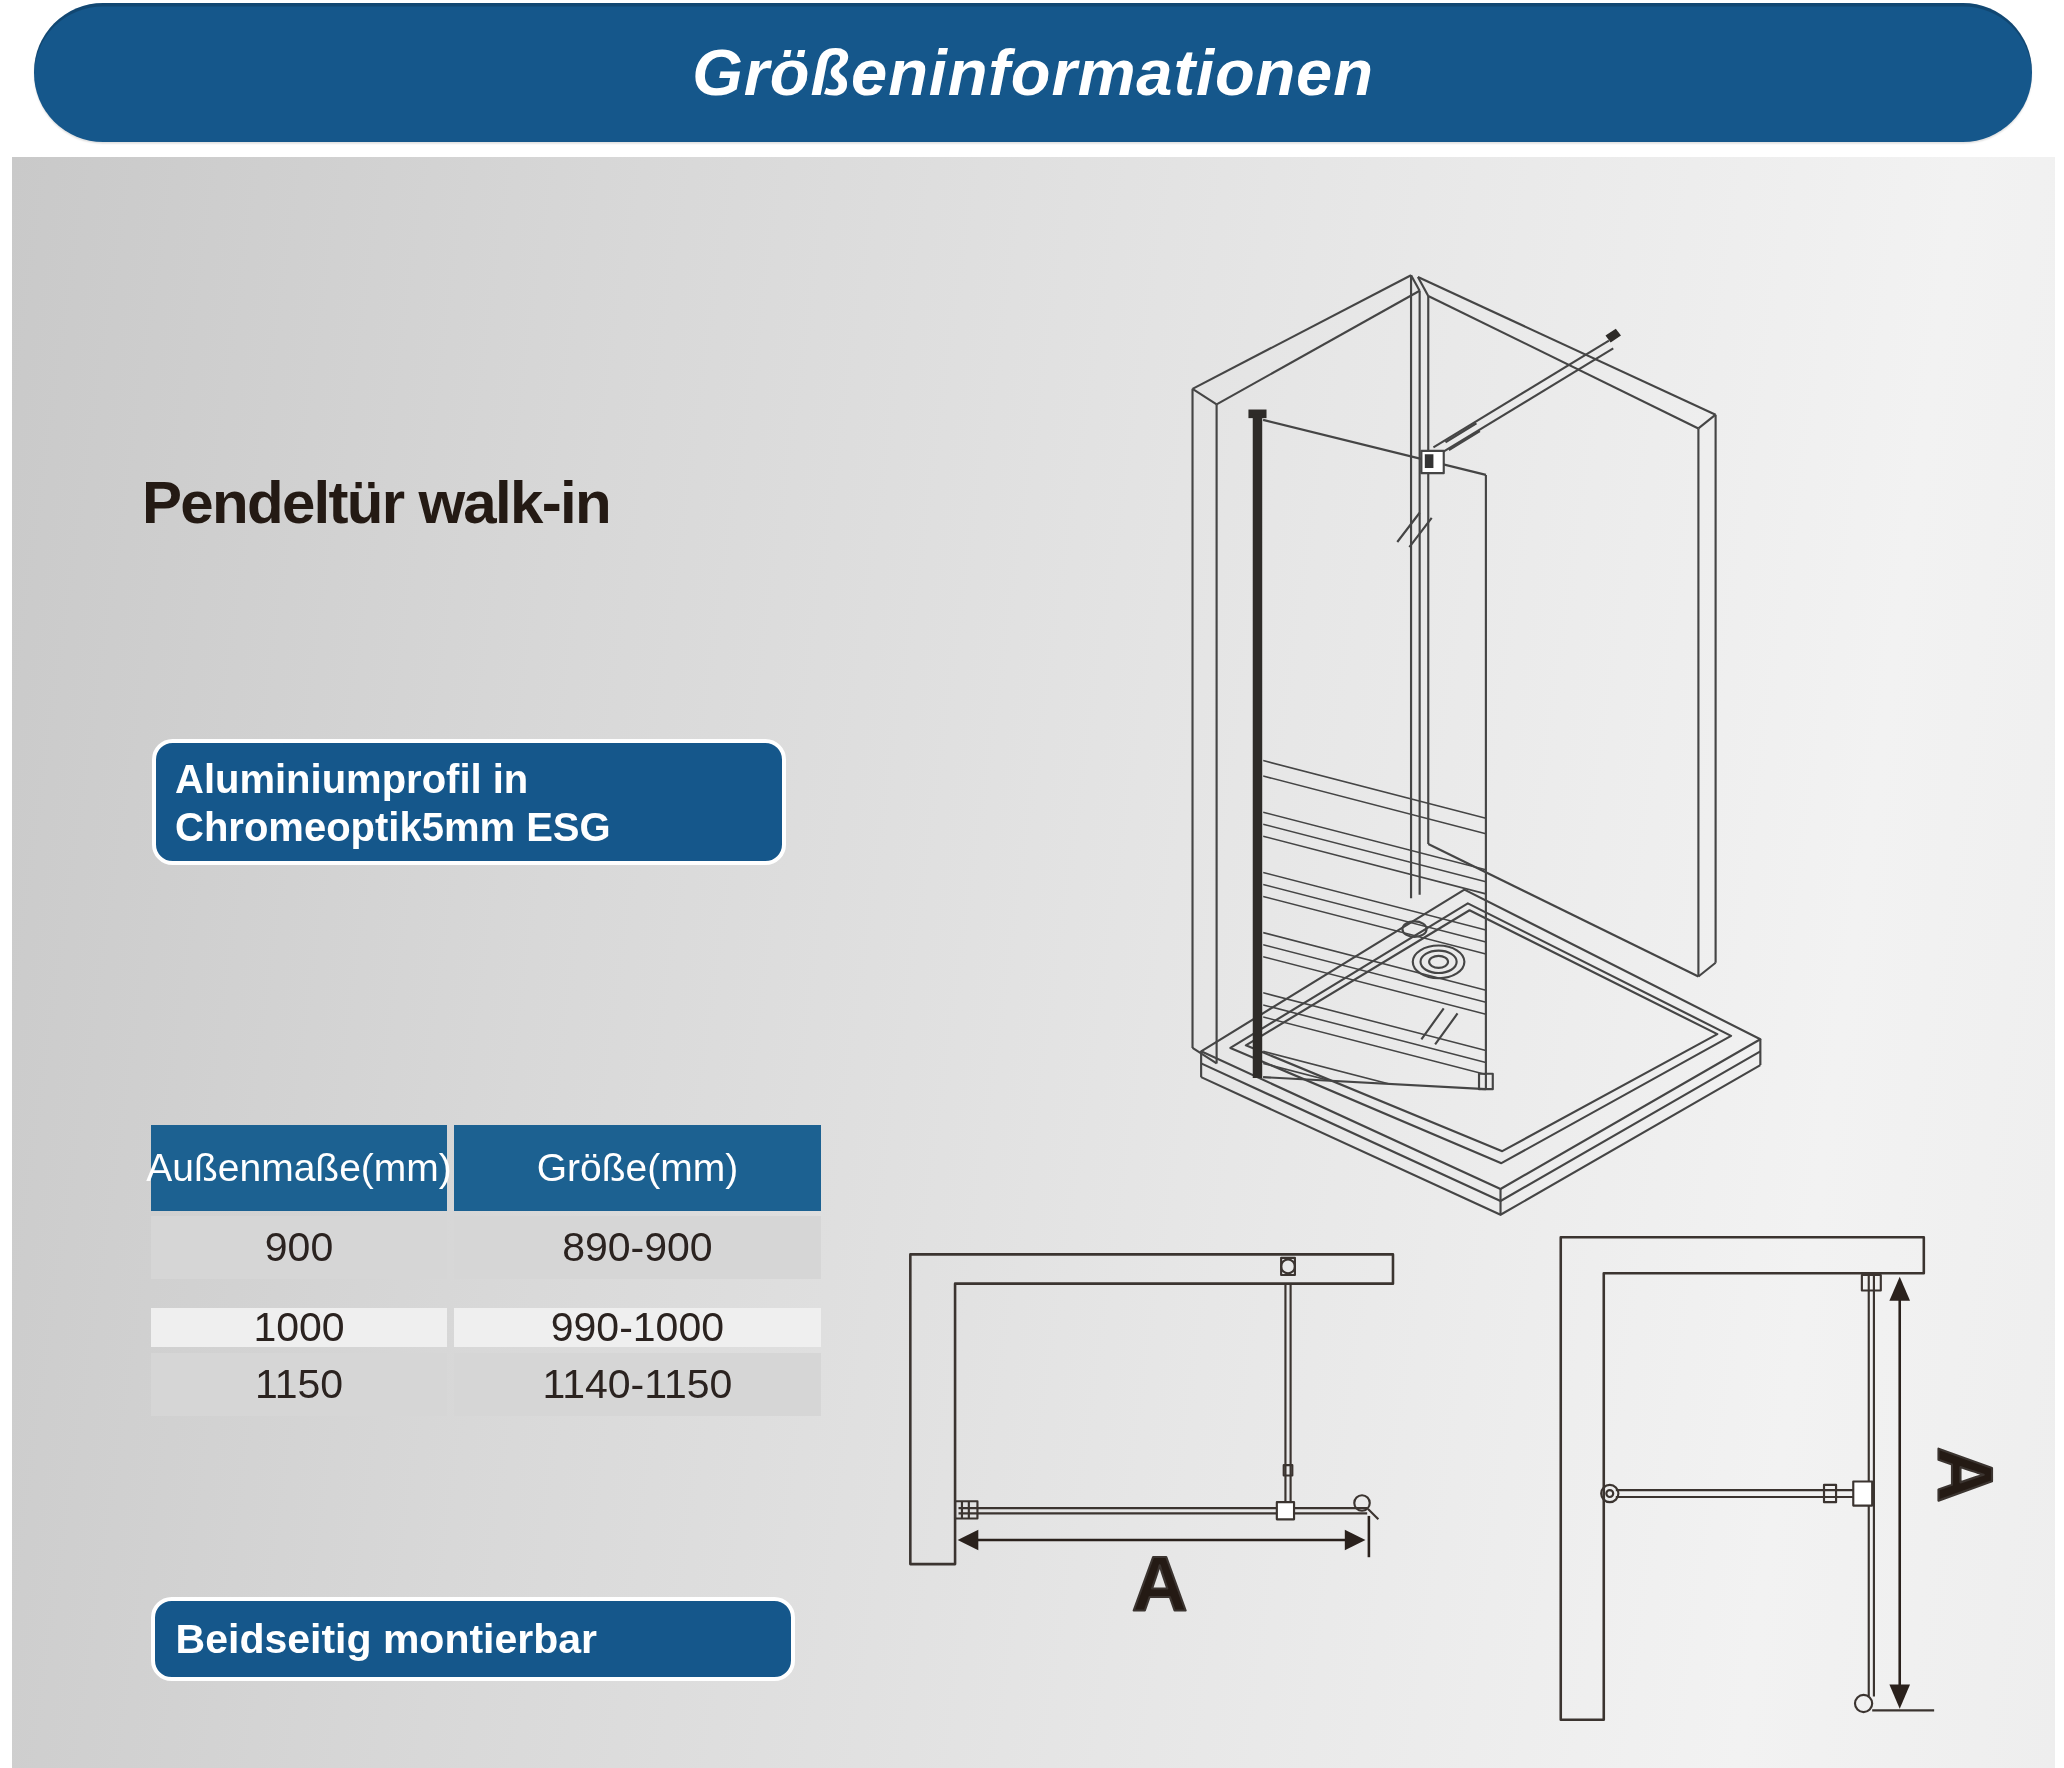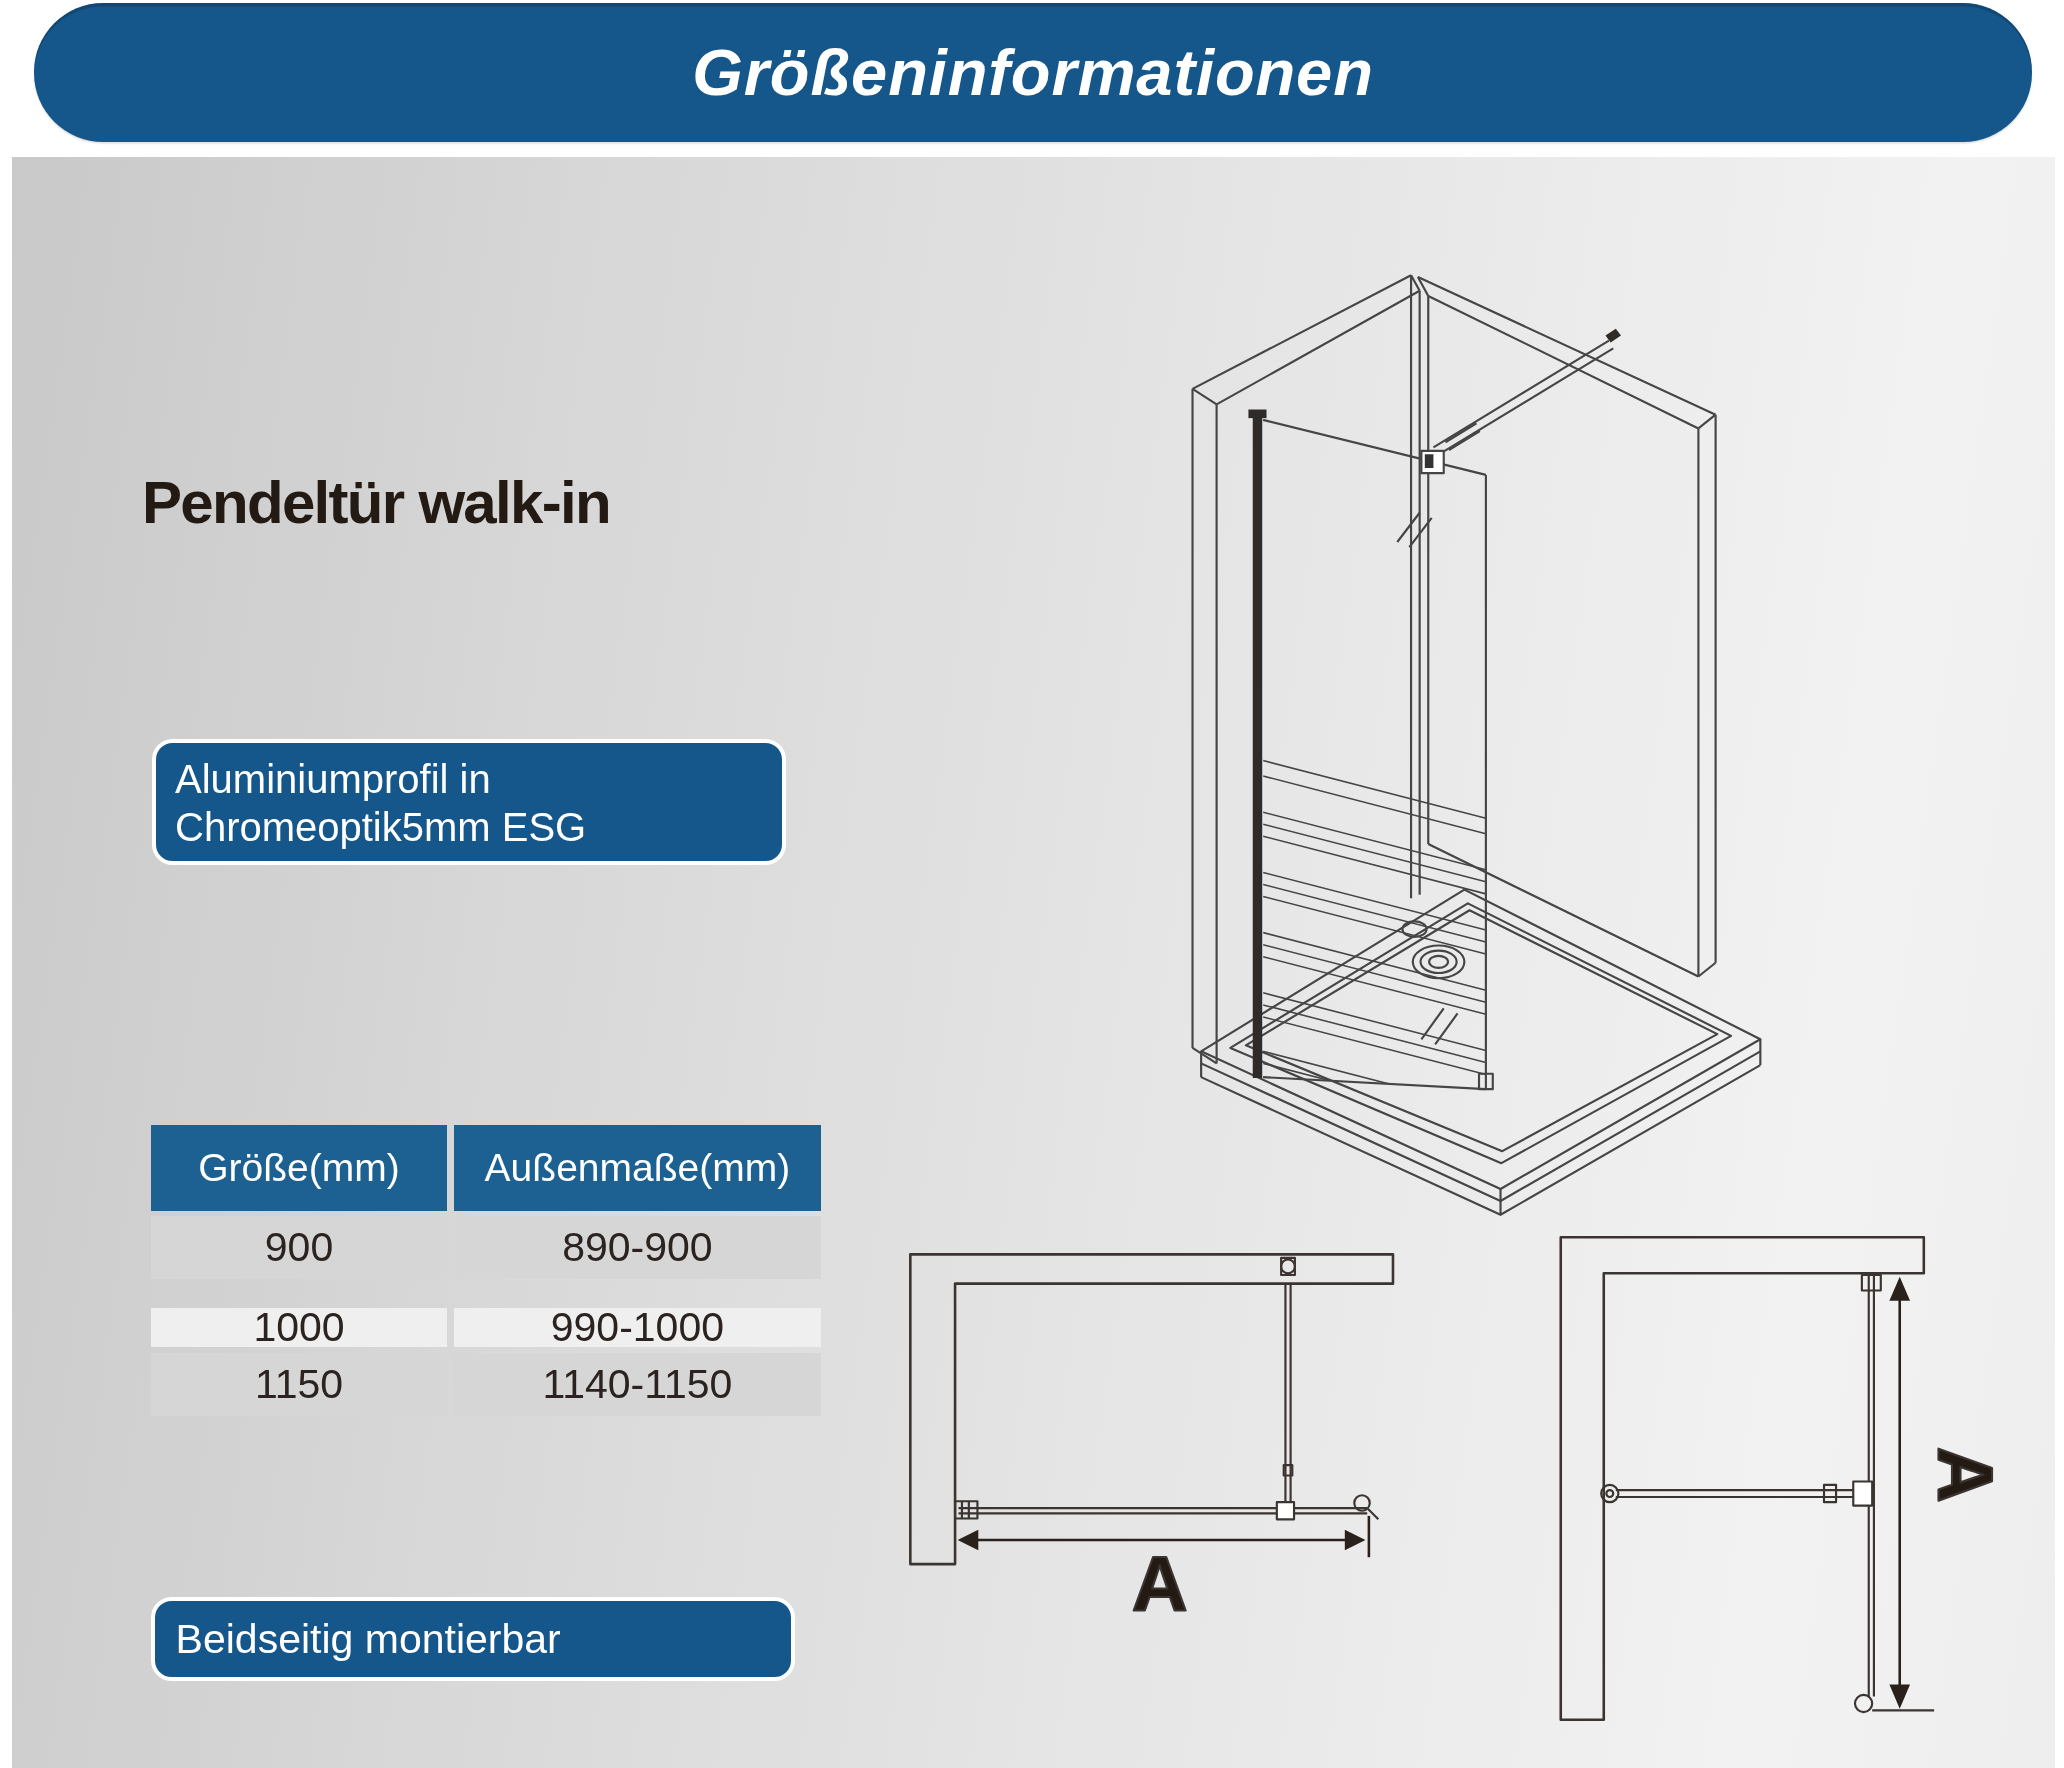--- a/index.html
+++ b/index.html
@@ -16,21 +16,21 @@
   
   .panel{position:absolute;left:12px;top:157px;width:2043px;height:1611px;
          background:linear-gradient(98deg,#c9c9c9 0%,#d8d8d8 28%,#e7e7e7 60%,#f2f2f2 86%,#eeeeee 100%);}
 
   
   .product-title{position:absolute;left:130px;top:311px;
                  font-size:60px;font-weight:bold;color:#241A14;letter-spacing:-1.7px;white-space:nowrap;}
 
   
   .badge{position:absolute;background:#15578B;border:4.3px solid #ffffff;border-radius:20.6px;
-         box-sizing:border-box;color:#ffffff;font-weight:normal;}
+         box-sizing:border-box;color:#ffffff;font-weight:bold;}
   .badge-profile{left:140px;top:582px;width:634px;height:126px;padding:12px 0 0 19px;
                  font-size:40px;line-height:48px;}
   .badge-mounting{left:139px;top:1440px;width:644px;height:84px;
                   display:flex;align-items:center;padding-left:20.6px;font-size:41px;}
 
   
   .section-heading{position:absolute;left:145px;top:865px;
                    font-size:53px;font-weight:bold;color:#241A14;letter-spacing:0px;}
 
   
@@ -60,22 +60,22 @@
 
     <div class="product-title">Pendeltür walk-in</div>
 
     <div class="badge badge-profile">
       <div>Aluminiumprofil in</div>
       <div>Chromeoptik5mm ESG</div>
     </div>
 
 
     <div class="size-table">
+      <div class="cell th">Außenmaße(mm)</div>
       <div class="cell th">Größe(mm)</div>
-      <div class="cell th">Außenmaße(mm)</div>
 
       <div class="cell td row-a">900</div>
       <div class="cell td row-a">890-900</div>
 
       <div class="cell td row-b">1000</div>
       <div class="cell td row-b">990-1000</div>
 
       <div class="cell td row-a">1150</div>
       <div class="cell td row-a">1140-1150</div>
     </div>

